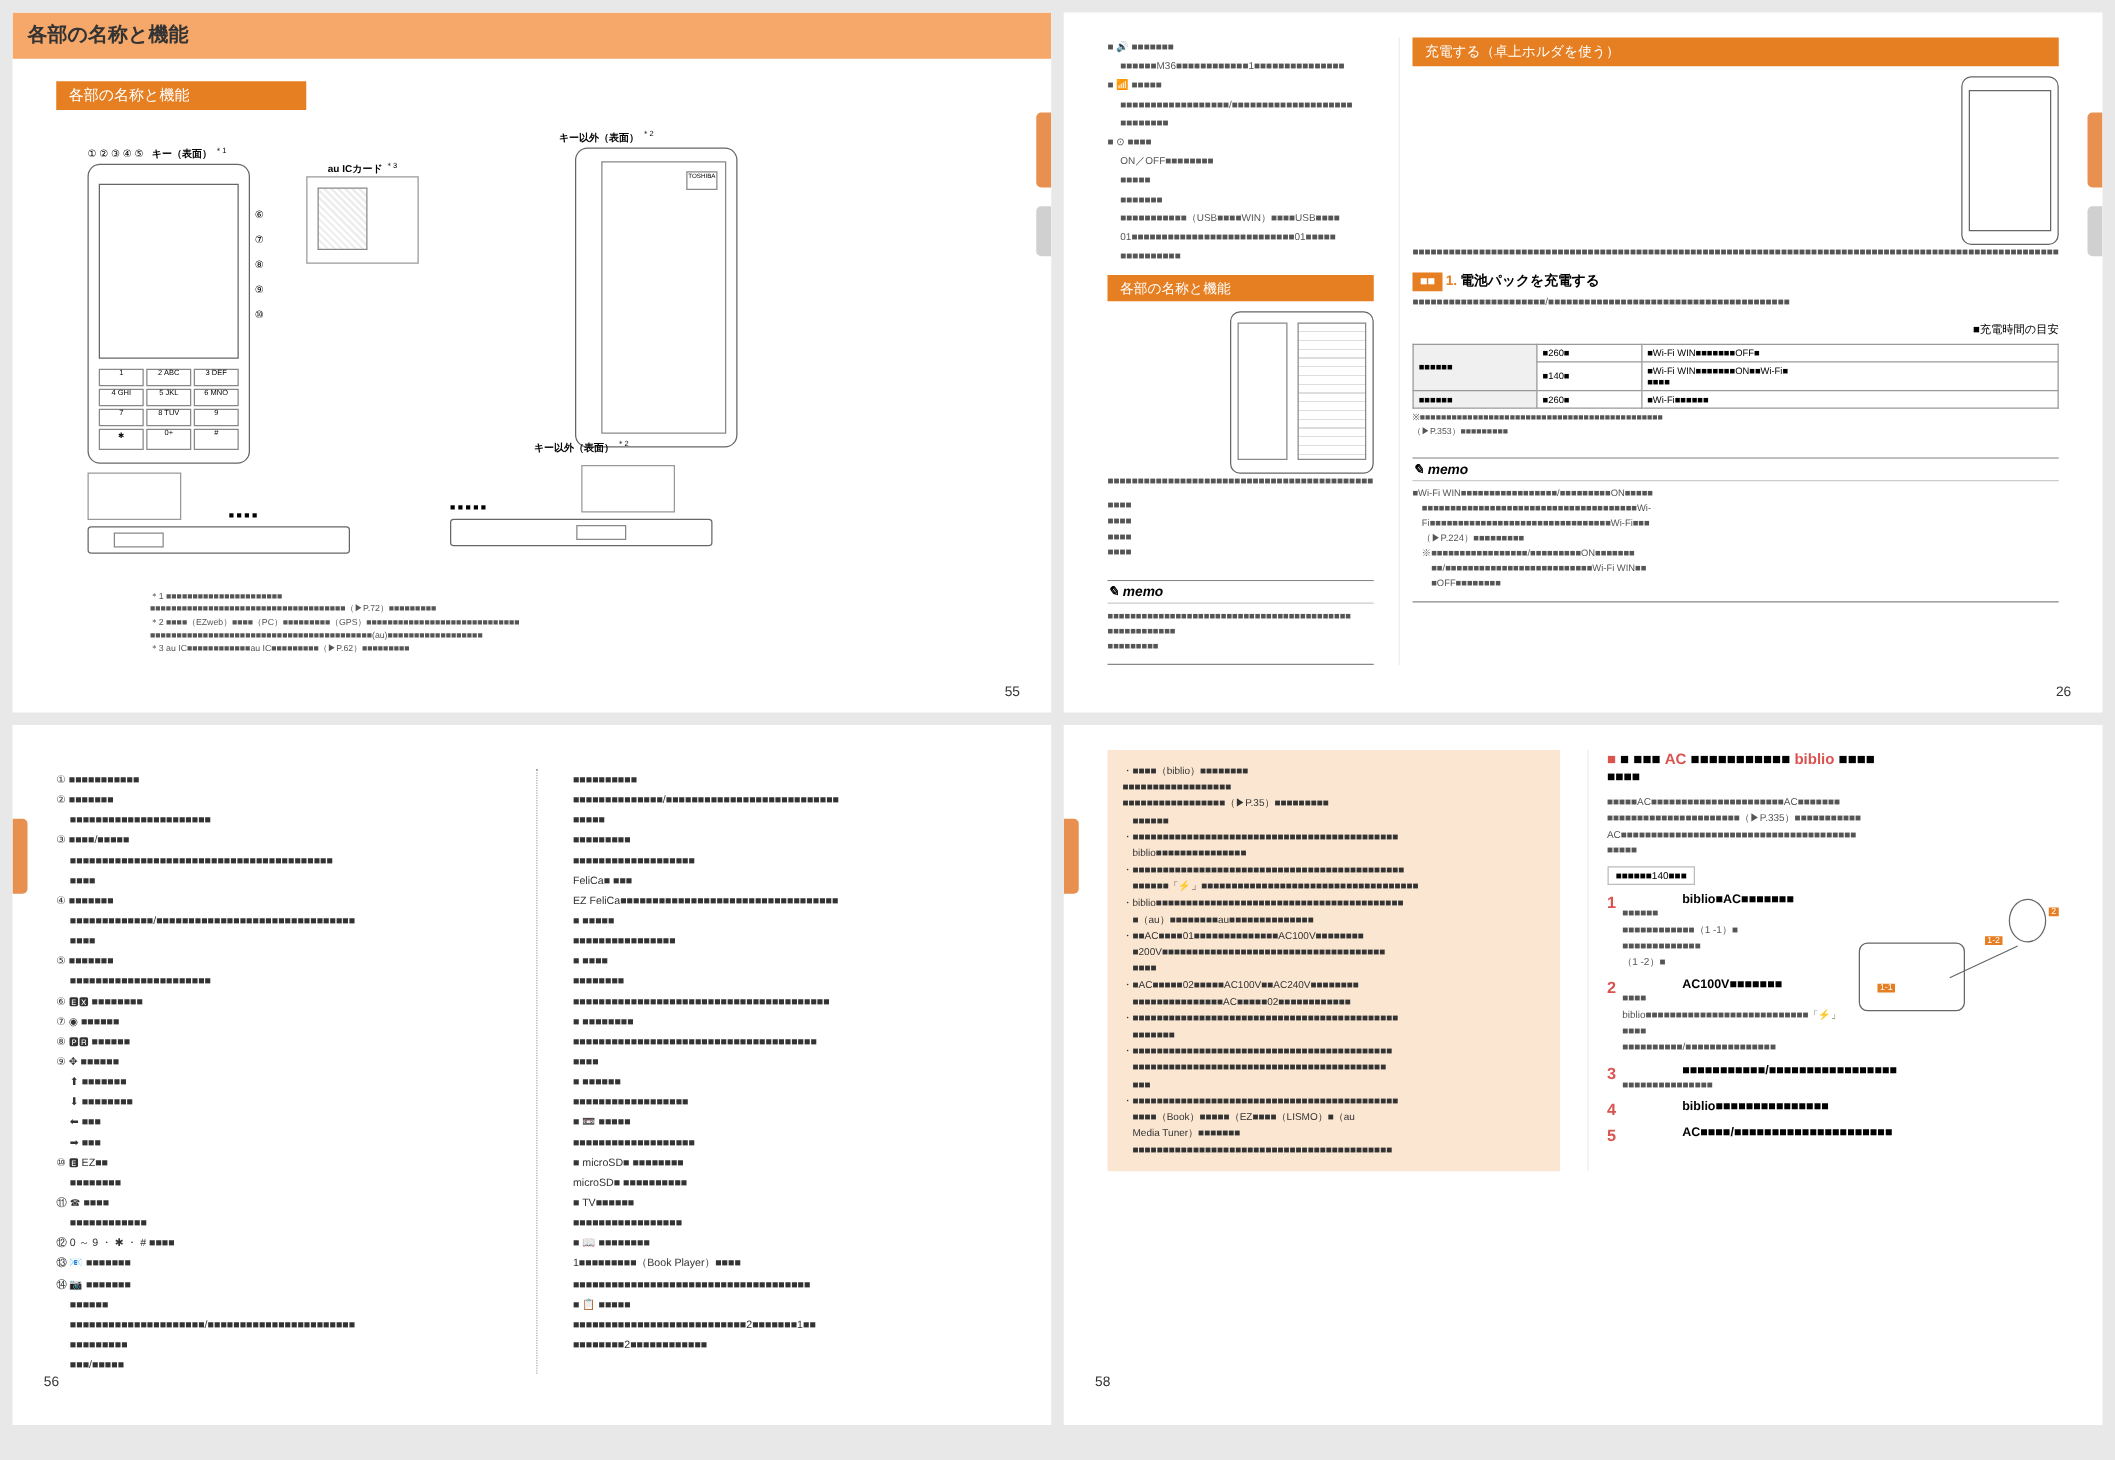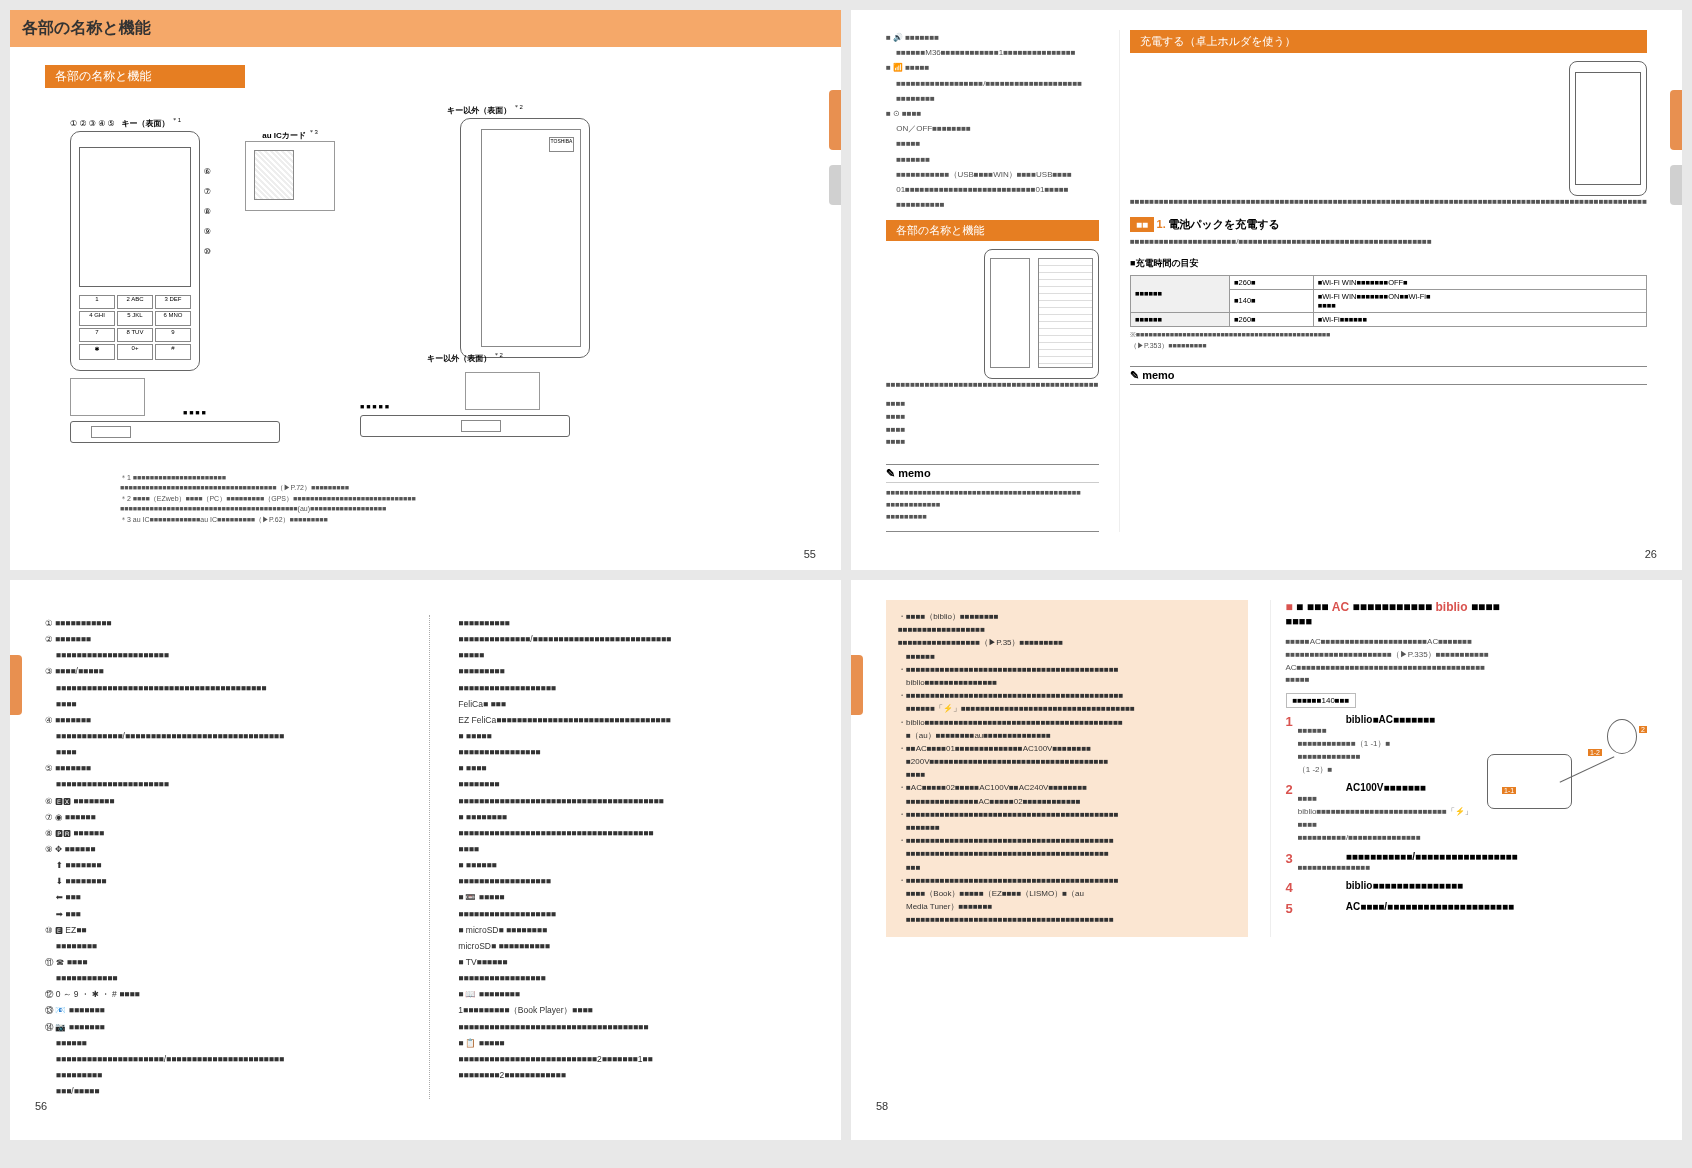--- a/index.html
+++ b/index.html
@@ -30,34 +30,34 @@
   
   .p56 { display: flex; gap: 25px; padding-top: 15px; }
   .p56-col { flex: 1; font-size: 8.5px; line-height: 1.9; color: #333; }
   .vdash { border-left: 1px dotted #aaa; padding-left: 18px; }
 
   
   .p57 { display: flex; gap: 20px; }
   .p57-left { flex: 1; }
   .p57-right { flex: 1; padding-left: 10px; border-left: 1px solid #eee; }
   .memo-box { border-top: 1px solid #888; border-bottom: 1px solid #888; margin-top: 15px; padding: 0; }
-  .memo-hdr { font-weight: bold; font-size: 11px; padding: 2px 0; background: #fff; }
+  .memo-hdr { font-weight: bold; font-style: italic; font-size: 11px; padding: 2px 0; background: #fff; }
   .memo-hdr::before { content: "✎"; margin-right: 3px; }
   .memo-body { font-size: 7.5px; color: #555; padding: 4px 0 8px 0; line-height: 1.6; border-top: 1px solid #ccc; }
   .sub57 { background: #e67e22; color: #fff; padding: 3px 10px; font-size: 11px; margin: 8px 0 8px 0; }
   .hdr57r { background: #e67e22; color: #fff; padding: 4px 10px; font-size: 11px; margin-bottom: 8px; }
   .small-txt { font-size: 8px; color: #555; line-height: 1.6; }
   .phone-front-mini { width: 78px; height: 135px; border: 1.5px solid #666; border-radius: 8px; position: relative; float: right; margin-left: 10px; }
   .phone-front-mini .scr { position: absolute; top: 10px; left: 5px; right: 5px; bottom: 10px; border: 1px solid #666; }
   .phone-qwerty { width: 115px; height: 130px; border: 1.5px solid #666; border-radius: 8px; position: relative; float: right; }
   .charge-tbl { width: 100%; border-collapse: collapse; font-size: 7.5px; margin-top: 5px; }
   .charge-tbl td, .charge-tbl th { border: 1px solid #999; padding: 2px 4px; }
   .charge-tbl th { background: #f0f0f0; font-weight: normal; text-align: left; }
   .step1 { color: #e67e22; font-weight: bold; font-size: 11px; }
-  .blk-sq { color: #000; font-weight: bold; }
+  .blk-sq { color: #000; font-weight: normal; text-align: right; }
 
   
   .p58 { display: flex; gap: 22px; }
   .p58-left { flex: 1; }
   .p58-right { flex: 1; padding-left: 15px; border-left: 1px solid #eee; }
   .warn-box { background: #fbe6d2; padding: 10px 12px; font-size: 8px; line-height: 1.65; color: #333; }
   .hdr58r { font-size: 12px; margin-bottom: 8px; }
   .red { color: #d9534f; font-weight: bold; }
   .step-num { color: #d9534f; font-weight: bold; font-size: 13px; margin-right: 5px; }
   .step-row { display: flex; margin-bottom: 6px; align-items: flex-start; }
@@ -243,20 +243,27 @@
             <td>■260■</td>
             <td>■Wi-Fi■■■■■■</td>
           </tr>
         </tbody>
           </table>
         <div class="small-txt" style="white-space:pre-line;margin-top:2px;font-size:7px">※■■■■■■■■■■■■■■■■■■■■■■■■■■■■■■■■■■■■■■■■■■■■■■
 （▶P.353）■■■■■■■■■</div>
 
         <div class="memo-box">
           <div class="memo-hdr">memo</div>
+          <div class="memo-body" style="white-space:pre-line">■Wi-Fi WIN■■■■■■■■■■■■■■■■■/■■■■■■■■■ON■■■■■
+　■■■■■■■■■■■■■■■■■■■■■■■■■■■■■■■■■■■■■■Wi-
+　Fi■■■■■■■■■■■■■■■■■■■■■■■■■■■■■■■■Wi-Fi■■■
+　（▶P.224）■■■■■■■■■
+　※■■■■■■■■■■■■■■■■■/■■■■■■■■■ON■■■■■■■
+　　■■/■■■■■■■■■■■■■■■■■■■■■■■■■■Wi-Fi WIN■■
+　　■OFF■■■■■■■■</div>
         </div>
       </div>
     </div>
     <div class="page-num-right">26</div>
   </div>
 </div>
 
 <div class="spread">
 
   <div class="page">

